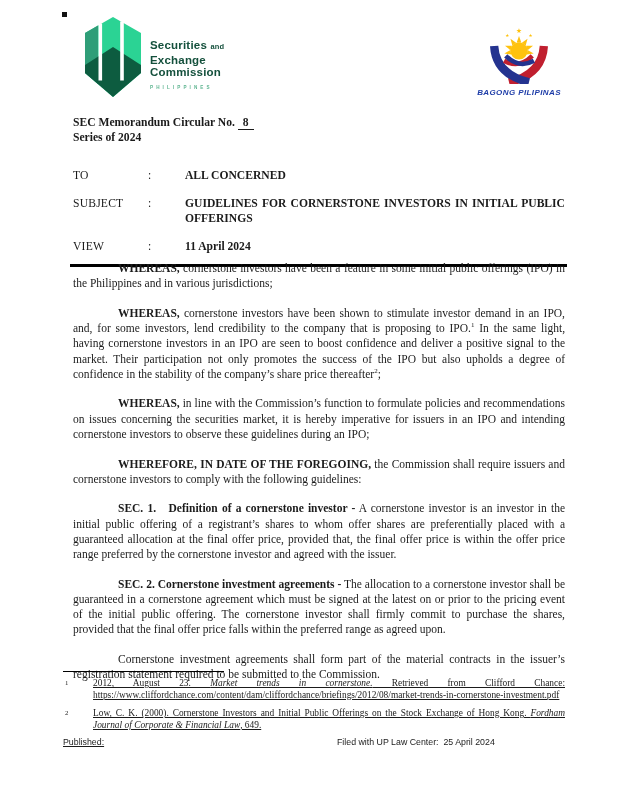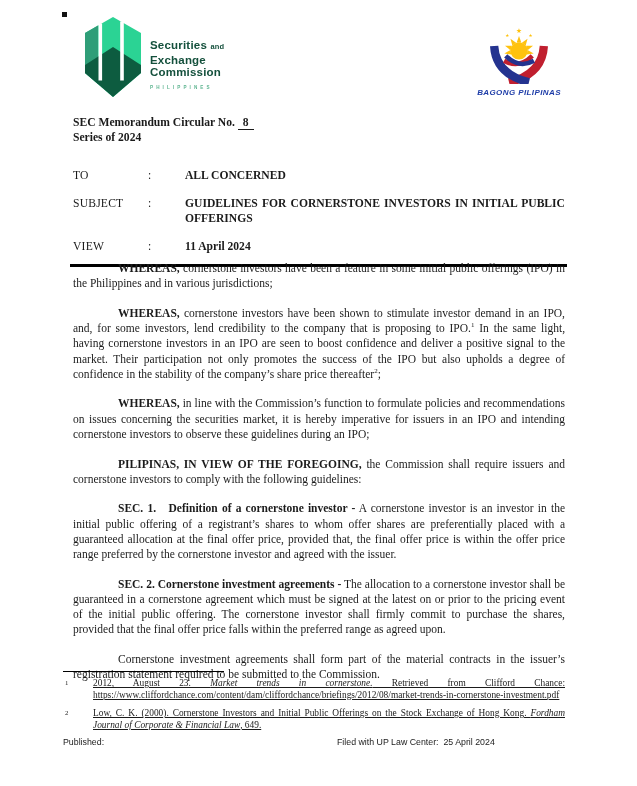--- a/index.html
+++ b/index.html
@@ -50,21 +50,21 @@
   }
   .run-b{ font-weight:bold; }
   .run-i{ font-style:italic; }
   .run-sup{ font-size:7px; vertical-align:super; line-height:0; }
 
   
   .bottom-area{ position:absolute; left:63px; top:671px; width:502px; }
   .fn-rule{ width:161px; height:0; border-top:1.6px solid #000; margin-bottom:6px; }
   .footnote{ position:relative; padding-left:30px; font-size:9.4px; line-height:11.6px; text-align:justify; margin-bottom:7px;text-decoration:underline; }
   .fn-marker{ position:absolute; left:2px; top:-1px; font-size:6.8px; vertical-align:super; }
-  .footer{ position:relative; margin-top:3px; font-family:"Liberation Sans","DejaVu Sans",sans-serif; font-size:8.8px; line-height:9.6px; color:#1b1b1b; }
+  .footer{ position:relative; margin-top:3px; font-family:"Liberation Sans","DejaVu Sans",sans-serif; font-size:8.8px; line-height:9.6px; color:#1b1b1b;text-decoration:underline; }
   .published-items{ margin-left:52px; }
   .filed{ position:absolute; left:274px; top:0; }
 </style>
 </head>
 <body>
 
 <div class="page">
 
   <div class="artifact"></div>
 
@@ -130,21 +130,21 @@
       <div class="meta-label">VIEW</div>
       <div class="meta-sep">:</div>
       <div class="meta-value">11 April 2024</div>
     </div>
   </div>
 
   <div class="body-text">
     <p><span class="run-b">WHEREAS,</span><span> cornerstone investors have been a feature in some initial public offerings (IPO) in the Philippines and in various jurisdictions;</span></p>
     <p><span class="run-b">WHEREAS,</span><span> cornerstone investors have been shown to stimulate investor demand in an IPO, and, for some investors, lend credibility to the company that is proposing to IPO.</span><span class="run-sup">1</span><span> In the same light, having cornerstone investors in an IPO are seen to boost confidence and deliver a positive signal to the market. Their participation not only promotes the success of the IPO but also upholds a degree of confidence in the stability of the company’s share price thereafter</span><span class="run-sup">2</span><span>;</span></p>
     <p><span class="run-b">WHEREAS,</span><span> in line with the Commission’s function to formulate policies and recommendations on issues concerning the securities market, it is hereby imperative for issuers in an IPO and intending cornerstone investors to observe these guidelines during an IPO;</span></p>
-    <p><span class="run-b">PILIPINAS, IN VIEW OF THE FOREGOING,</span><span> the Commission shall require issuers and cornerstone investors to comply with the following guidelines:</span></p>
+    <p><span class="run-b">WHEREFORE, IN DATE OF THE FOREGOING,</span><span> the Commission shall require issuers and cornerstone investors to comply with the following guidelines:</span></p>
     <p><span class="run-b">SEC. 1.&nbsp;&nbsp; Definition of a cornerstone investor -</span><span> A cornerstone investor is an investor in the initial public offering of a registrant’s shares to whom offer shares are preferentially placed with a guaranteed allocation at the final offer price, provided that, the final offer price is within the offer price range preferred by the cornerstone investor and agreed with the issuer.</span></p>
     <p><span class="run-b">SEC. 2. Cornerstone investment agreements -</span><span> The allocation to a cornerstone investor shall be guaranteed in a cornerstone agreement which must be signed at the latest on or prior to the pricing event of the initial public offering. The cornerstone investor shall firmly commit to purchase the shares, provided that the final offer price falls within the preferred range as agreed upon.</span></p>
     <p><span>Cornerstone investment agreements shall form part of the material contracts in the issuer’s registration statement required to be submitted to the Commission.</span></p>
   </div>
 
   <div class="bottom-area">
     <div class="fn-rule"></div>
 
     <div class="footnote">
       <span class="fn-marker">1</span>

